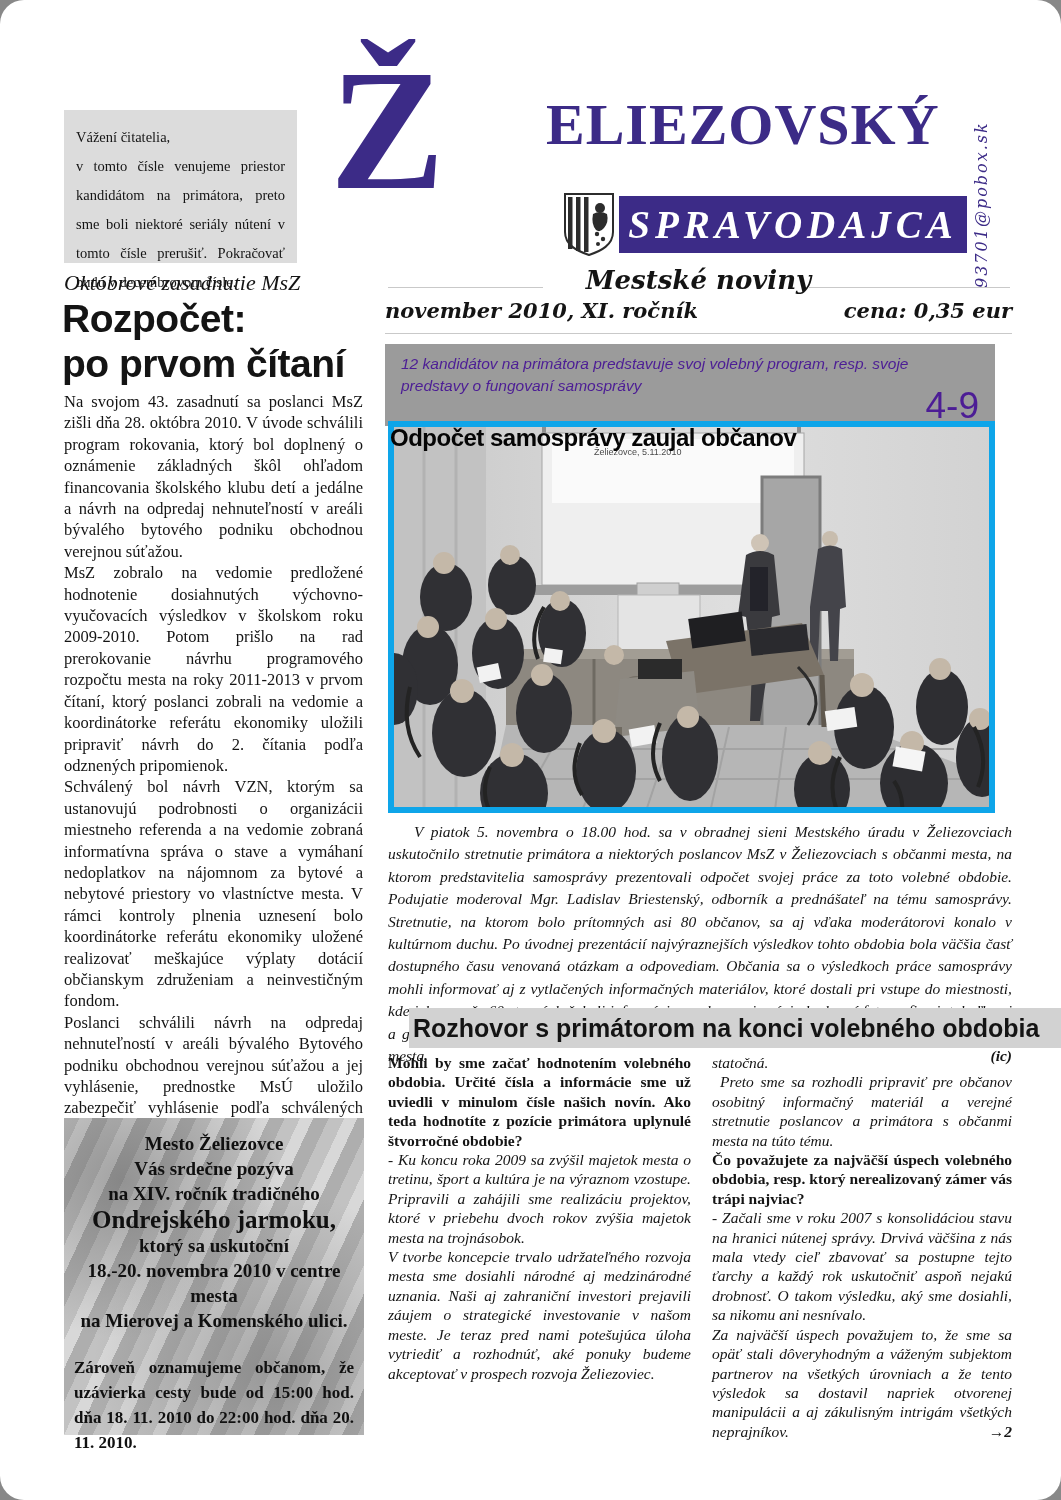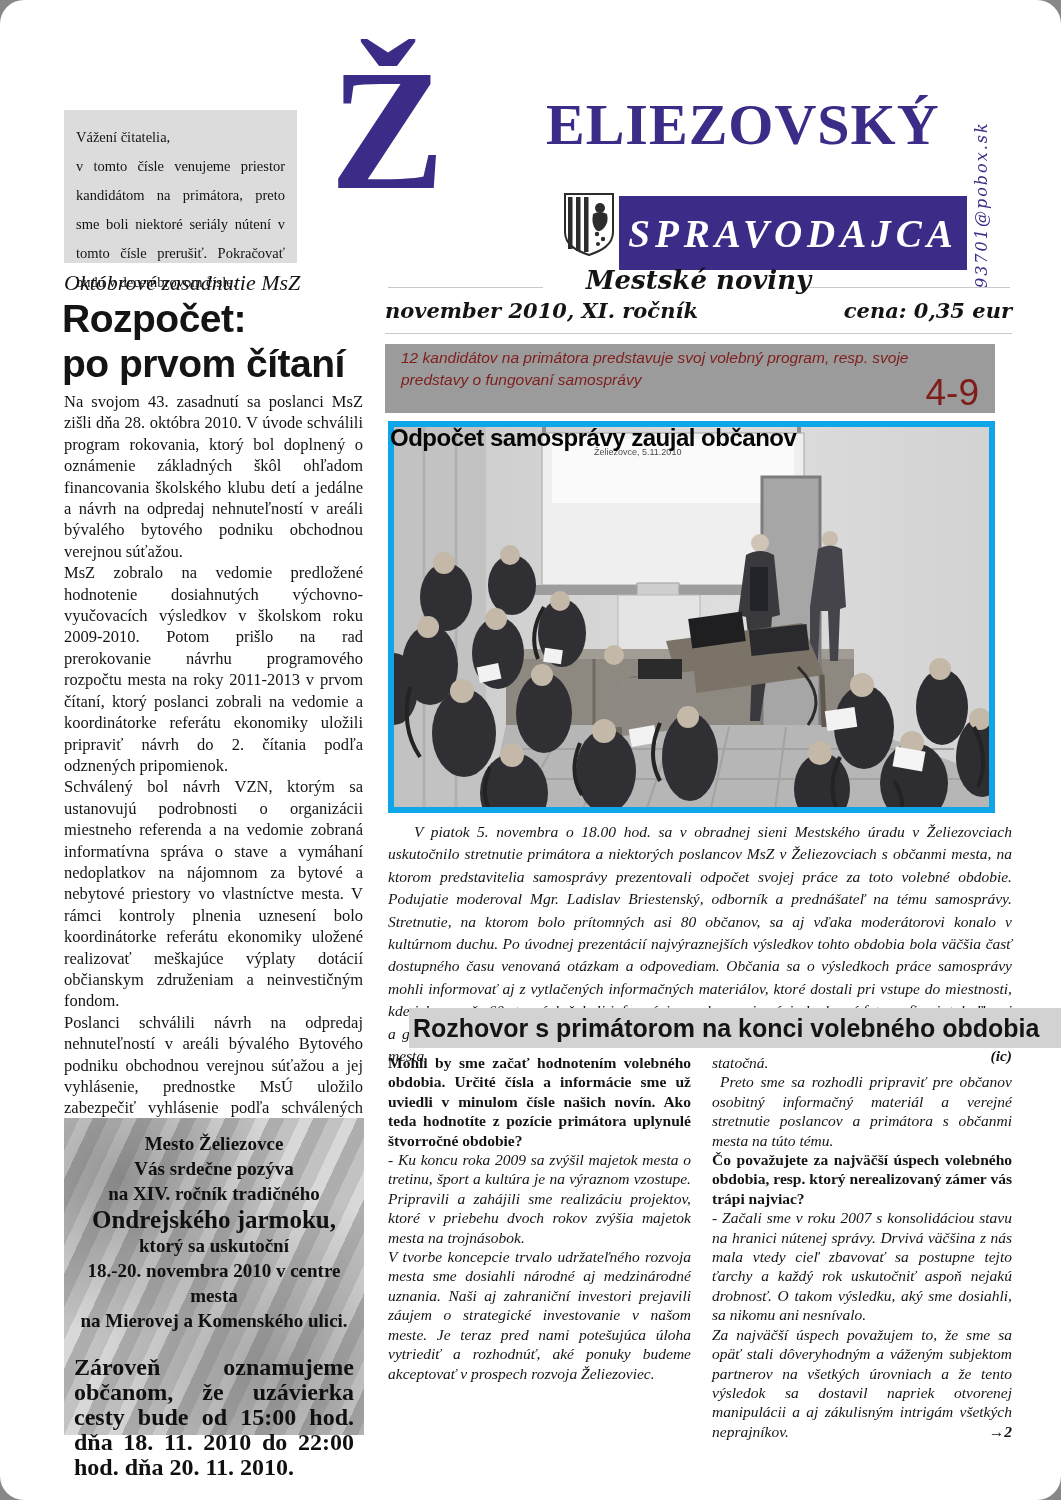--- a/index.html
+++ b/index.html
@@ -9,37 +9,37 @@
 
   
   .intro-box{left:64px;top:110px;width:233px;height:153px;background:#dcdcdc;
              padding:13px 12px;box-sizing:border-box;font-size:14.5px;line-height:29px;}
   .intro-box p{margin:0;text-align:justify;}
   .logo-z{left:330px;top:44px;font-size:172px;line-height:1;font-weight:bold;color:#3c2b87;
           font-family:"Liberation Serif",serif;}
   .logo-title{left:546px;top:96px;font-size:58px;line-height:1;font-weight:bold;
               letter-spacing:1px;color:#3c2b87;font-family:"Liberation Serif",serif;white-space:nowrap;}
   .coat{left:563px;top:192px;width:52px;height:64px;}
-  .logo-banner{left:619px;top:196px;width:348px;height:74px;background:#3c2b87;color:#fff;
+  .logo-banner{left:619px;top:196px;width:348px;height:57px;background:#3c2b87;color:#fff;
                display:flex;align-items:center;justify-content:center;font-family:"Liberation Serif",serif;
                font-style:italic;font-weight:bold;font-size:39px;letter-spacing:5px;}
   .email-vert{left:972px;top:98px;height:190px;writing-mode:vertical-rl;transform:rotate(180deg);
               font-style:italic;font-size:16px;letter-spacing:2px;color:#3c2b87;
               font-family:"DejaVu Serif",serif;}
 
   
   .mast-center{left:385px;top:266px;width:627px;text-align:center;font-family:"DejaVu Serif",serif;
                font-style:italic;font-weight:bold;font-size:26px;line-height:28px;}
   .rule{background:#c9c9c9;height:1px;}
   .mast-row{left:385px;top:298px;width:627px;display:flex;justify-content:space-between;
             font-family:"DejaVu Serif",serif;font-style:italic;font-weight:bold;font-size:21px;}
 
   
-  .teaser{left:385px;top:344px;width:610px;height:69px;background:#9b9b9b;box-sizing:border-box;
-          padding:3px 16px;color:#7f1d1d;font-family:"Liberation Sans",sans-serif;font-style:italic;
+  .teaser{left:385px;top:344px;width:610px;height:82px;background:#9b9b9b;box-sizing:border-box;
+          padding:9px 16px;color:#4c1d95;font-family:"Liberation Sans",sans-serif;font-style:italic;
           font-size:15.5px;line-height:22px;}
   .teaser-pages{position:absolute;right:16px;bottom:0px;font-style:normal;font-size:37px;line-height:40px;}
 
   
   .photo{left:388px;top:421px;width:607px;height:392px;overflow:hidden;border:6px solid #0ea5e9;box-sizing:border-box;}
   .photo-headline{left:390px;top:424px;width:600px;font-family:"Liberation Sans",sans-serif;
                   font-weight:bold;font-size:24px;color:#050505;letter-spacing:-0.5px;}
   .caption{left:388px;top:821px;width:624px;font-style:italic;font-size:15.5px;line-height:22.4px;
            text-align:justify;text-indent:26px;}
   .caption .sig{float:right;font-weight:bold;}
@@ -65,21 +65,21 @@
 
   
   .ad-box{left:64px;top:1118px;width:300px;height:317px;box-sizing:border-box;padding:14px 10px 0 10px;
           background:
             radial-gradient(circle at 20% 20%, rgba(60,60,60,.35), rgba(0,0,0,0) 45%),
             radial-gradient(circle at 70% 80%, rgba(90,90,90,.4), rgba(0,0,0,0) 55%),
             repeating-linear-gradient(115deg,#c2c2c2 0 14px,#d8d8d8 14px 26px,#aeaeae 26px 40px),
             linear-gradient(#cccccc,#bfbfbf);}
   .ad-line{text-align:center;font-weight:bold;font-size:19px;line-height:24.8px;color:#101010;}
   .ad-line.big{font-size:25px;line-height:28px;}
-  .ad-para{margin-top:21px;text-align:justify;font-weight:bold;font-size:24px;line-height:25.2px;color:#101010;}
+  .ad-para{margin-top:21px;text-align:justify;font-weight:bold;font-size:17px;line-height:25.2px;color:#101010;}
 </style>
 </head>
 <body>
 
 <div class="page">
 
   <div class="abs intro-box">
     <p>Vážení čitatelia,</p>
     <p>v tomto čísle venujeme priestor kandidátom na primátora, preto sme boli niektoré seriály nútení v tomto čísle prerušiť. Pokračovať budú v decembrovom čísle.</p>
   </div>

